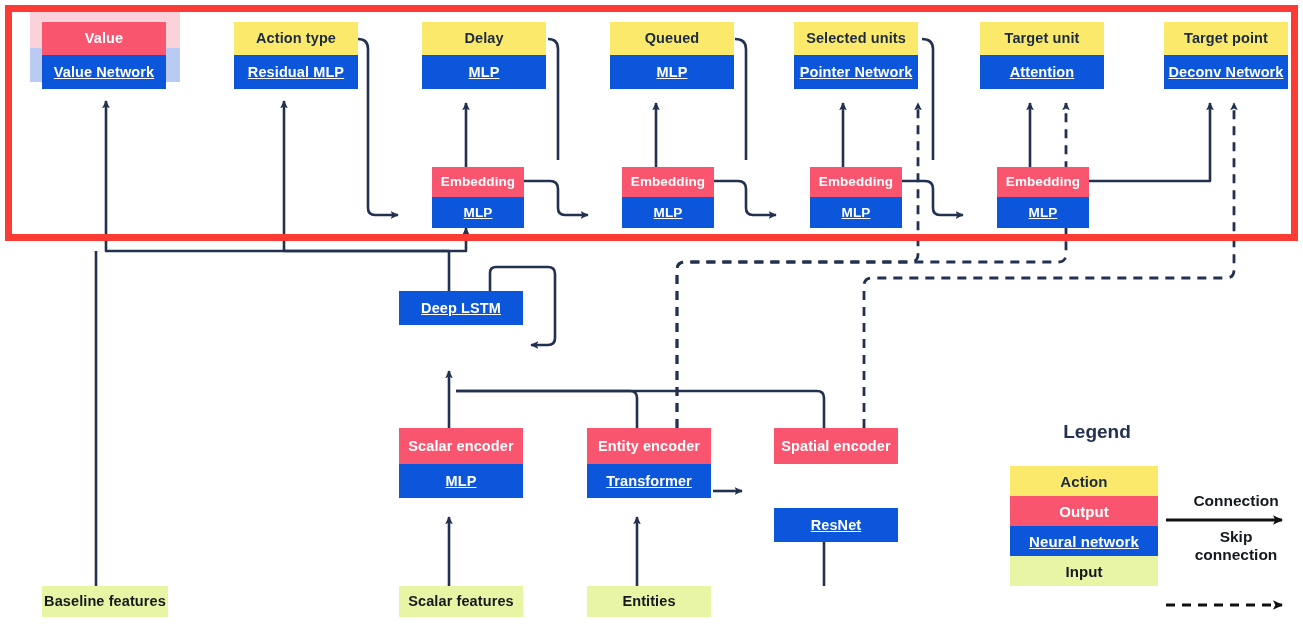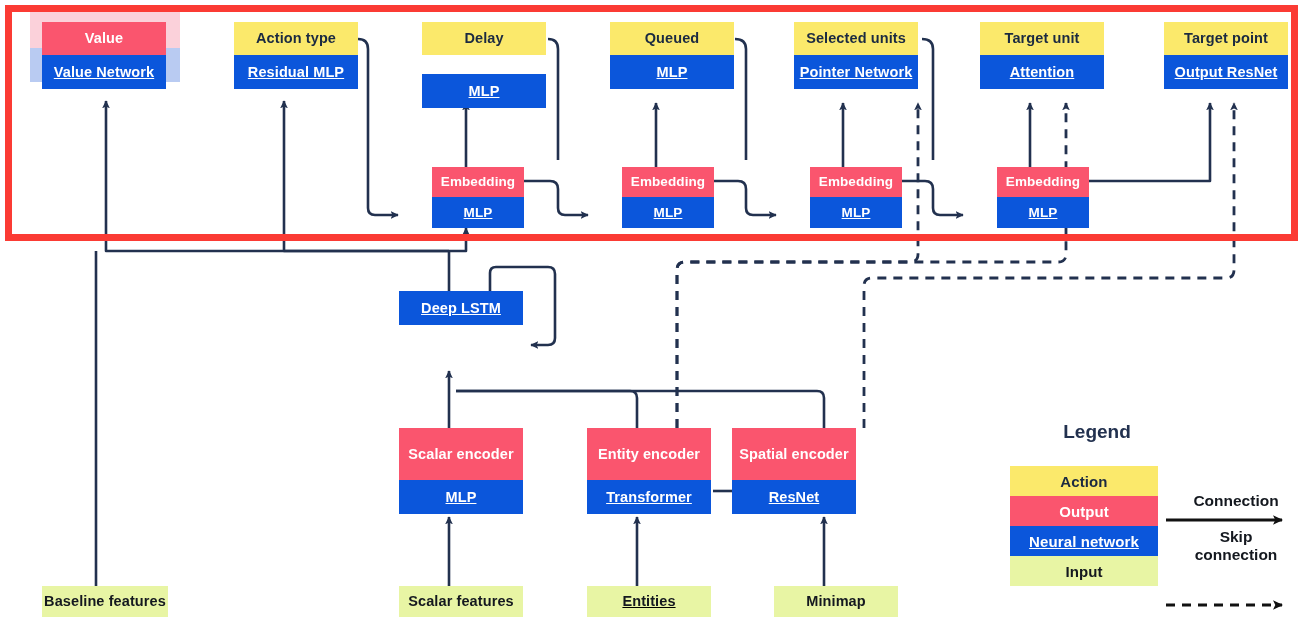--- a/index.html
+++ b/index.html
@@ -49,21 +49,21 @@
   }
   .band.action  { background: #FBE96B; color: #1b2a41; }
   .band.output  { background: #FA556E; color: #ffffff; }
   .band.nn      { background: #0B56DB; color: #ffffff; text-decoration: underline; }
   .band.input   { background: #E8F5A4; color: #14181f; }
 
   .band.h33 { height: 33px; }
   .band.h34 { height: 34px; }
   .band.h30 { height: 30px; }
   .band.h31 { height: 31px; }
-  .band.h36 { height: 52px; }
+  .band.h36 { height: 36px; }
 
   .small .band { font-size: 13.5px; }
 
   
   .ghost {
     position: absolute;
     z-index: 1;
     display: flex;
     flex-direction: column;
     box-sizing: border-box;
@@ -208,21 +208,21 @@
   <div class="node" style="left:18px; top:22px; width:148px;">
     <div class="band action output h33" style="background:#FA556E;color:#fff;">Value</div>
     <div class="band nn h34">Value Network</div>
   </div>
 
   <div class="node" style="left:210px; top:22px; width:148px;">
     <div class="band action h33">Action type</div>
     <div class="band nn h34">Residual MLP</div>
   </div>
 
-  <div class="node" style="left:398px; top:22px; width:148px;gap:19px;">
+  <div class="node" style="left:398px; top:22px; width:148px;">
     <div class="band action h33">Delay</div>
     <div class="band nn h34">MLP</div>
   </div>
 
   <div class="node" style="left:586px; top:22px; width:148px;">
     <div class="band action h33">Queued</div>
     <div class="band nn h34">MLP</div>
   </div>
 
   <div class="node" style="left:770px; top:22px; width:148px;">
@@ -230,21 +230,21 @@
     <div class="band nn h34">Pointer Network</div>
   </div>
 
   <div class="node" style="left:956px; top:22px; width:148px;">
     <div class="band action h33">Target unit</div>
     <div class="band nn h34">Attention</div>
   </div>
 
   <div class="node" style="left:1140px; top:22px; width:148px;">
     <div class="band action h33">Target point</div>
-    <div class="band nn h34">Output ResNet</div>
+    <div class="band nn h34">Deconv Network</div>
   </div>
 
   <div class="node small" style="left:408px; top:167px; width:116px;">
     <div class="band output h30">Embedding</div>
     <div class="band nn h31">MLP</div>
   </div>
 
   <div class="node small" style="left:598px; top:167px; width:116px;">
     <div class="band output h30">Embedding</div>
     <div class="band nn h31">MLP</div>
@@ -267,40 +267,37 @@
   <div class="node" style="left:375px; top:428px; width:148px;">
     <div class="band output h36">Scalar encoder</div>
     <div class="band nn h34">MLP</div>
   </div>
 
   <div class="node" style="left:563px; top:428px; width:148px;">
     <div class="band output h36">Entity encoder</div>
     <div class="band nn h34">Transformer</div>
   </div>
 
-  <div class="node" style="left:708px; top:428px; width:148px;">
+  <div class="node" style="left:750px; top:428px; width:148px;gap:44px;">
     <div class="band output h36">Spatial encoder</div>
     <div class="band nn h34">ResNet</div>
   </div>
 
   <div class="node" style="left:18px; top:586px; width:150px;">
     <div class="band input h31">Baseline features</div>
   </div>
 
   <div class="node" style="left:375px; top:586px; width:148px;">
     <div class="band input h31">Scalar features</div>
   </div>
 
-  <div class="node" style="left:563px; top:586px; width:148px;text-decoration:underline;">
+  <div class="node" style="left:563px; top:586px; width:148px;">
     <div class="band input h31">Entities</div>
   </div>
 
-  <div class="node" style="left:750px; top:586px; width:148px;">
-    <div class="band input h31">Minimap</div>
-  </div>
 
   <div id="highlight"></div>
 
   <div id="legend-title">Legend</div>
 
   <div id="legend-swatches">
     <div class="band action">Action</div>
     <div class="band output">Output</div>
     <div class="band nn">Neural network</div>
     <div class="band input">Input</div>

